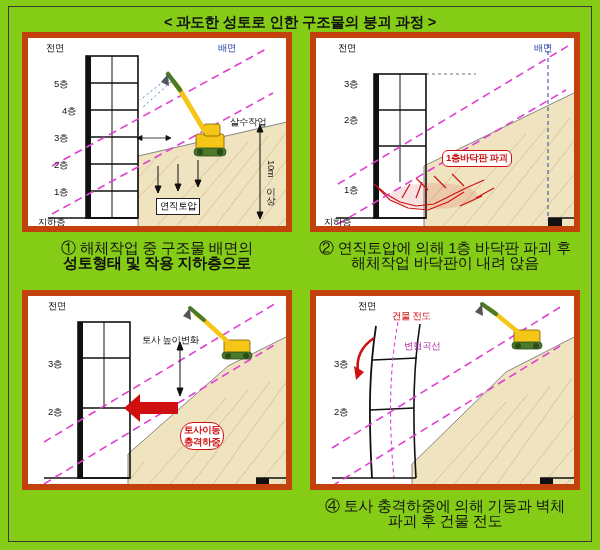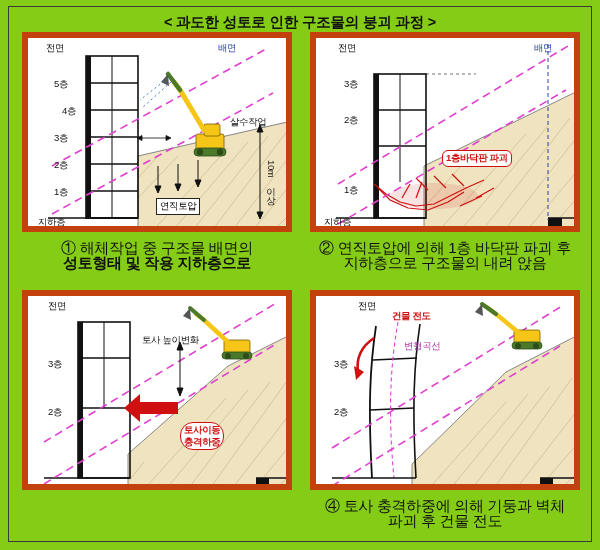--- a/index.html
+++ b/index.html
@@ -63,21 +63,21 @@
     font-size: 9.5px;
     color: #111;
     letter-spacing: -0.4px;
     white-space: nowrap;
   }
   .lbl-blue {
     color: #2a43a8;
   }
   .lbl-red {
     color: #d01010;
-    font-weight: bold;
+    font-weight: normal;
   }
   .lbl-box {
     position: absolute;
     font-size: 9.5px;
     letter-spacing: -0.4px;
     border: 1px solid #222;
     background: #ffffff;
     padding: 1px 3px;
     white-space: nowrap;
   }
@@ -257,21 +257,21 @@
     <span class="lbl" style="left:28px; top:76px;">2층</span>
     <span class="lbl" style="left:28px; top:146px;">1층</span>
     <span class="lbl" style="left:8px; top:178px;">지하층</span>
 
     <span class="lbl-box lbl-box-red" style="left:126px; top:112px;border-radius:6px;">1층바닥판 파괴</span>
   </div>
 
   <div class="caption" style="left:310px; top:240px; width:270px;">
     <span class="num">②</span>
     <span>연직토압에 의해 1층 바닥판 파괴 후</span><br>
-    <span>지하층으로 구조물의 내려 앉음</span>
+    <span>해체작업 바닥판이 내려 앉음</span>
   </div>
 
   <div class="pane-box" style="left:22px; top:290px; width:270px; height:200px;">
     <svg width="268" height="198" viewBox="0 0 268 198">
 
       <polygon points="100,158 200,70 268,36 268,198 100,198" fill="#efe3c0" stroke="#6b6b6b" stroke-width="0.8"></polygon>
       <g stroke="#cbb98a" stroke-width="0.7">
         <line x1="112" y1="198" x2="198" y2="102"></line>
         <line x1="134" y1="198" x2="220" y2="94"></line>
         <line x1="156" y1="198" x2="242" y2="86"></line>

